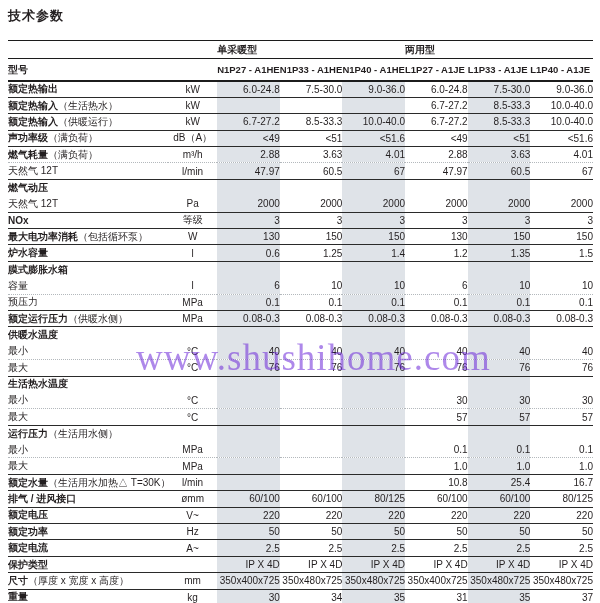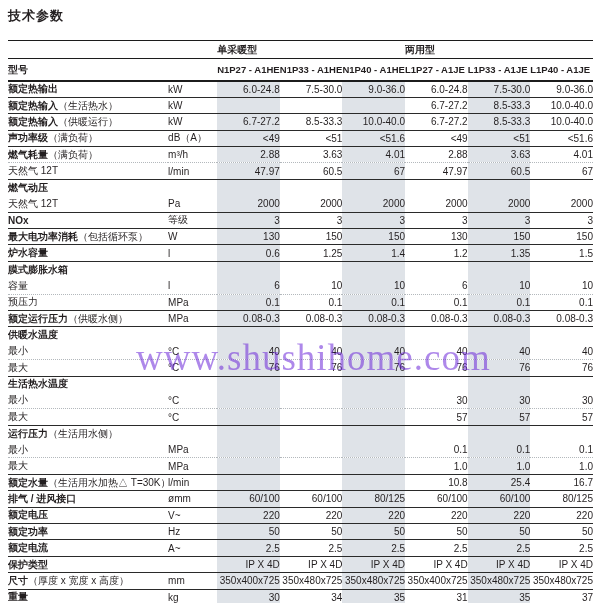--- a/index.html
+++ b/index.html
@@ -20,21 +20,21 @@
   
   tbody tr{height:16.4px;}
   tr.main>td,tr.section>td{border-top:1px solid #2a2a2a;}
   tr.sub>td{border-top:1px dotted #b3b8bc;}
   tr.sub.nosep>td{border-top:none;}
   tbody tr:last-child>td{border-bottom:2.5px solid #111;}
   td.lblcell{text-align:left;}
   td.lblcell .lbl{font-weight:bold;}
   tr.sub td.lblcell .lbl{font-weight:normal;}
   td.lblcell .paren{font-weight:normal;}
-  td.unit{text-align:left;}
+  td.unit{text-align:center;}
   td.val{text-align:right;padding-right:5px;}
   td.band{background:var(--band,#dfe3e8);}
   .watermark{position:absolute;left:136px;top:336px;font-family:"Liberation Serif",serif;
              font-size:37px;color:#6d28d9;opacity:0.55;letter-spacing:1px;pointer-events:none;
              z-index:5;}
 </style>
 </head>
 <body>
 
 <div class="page">

